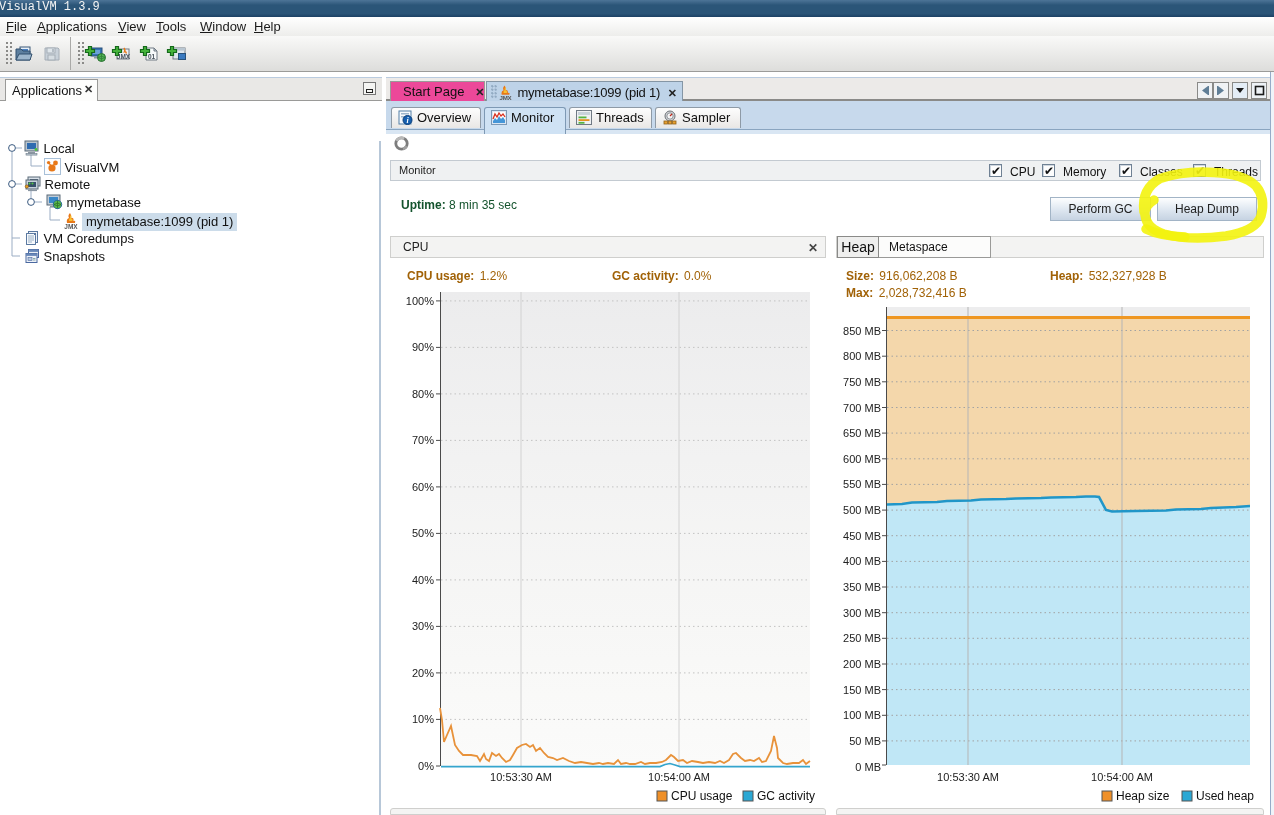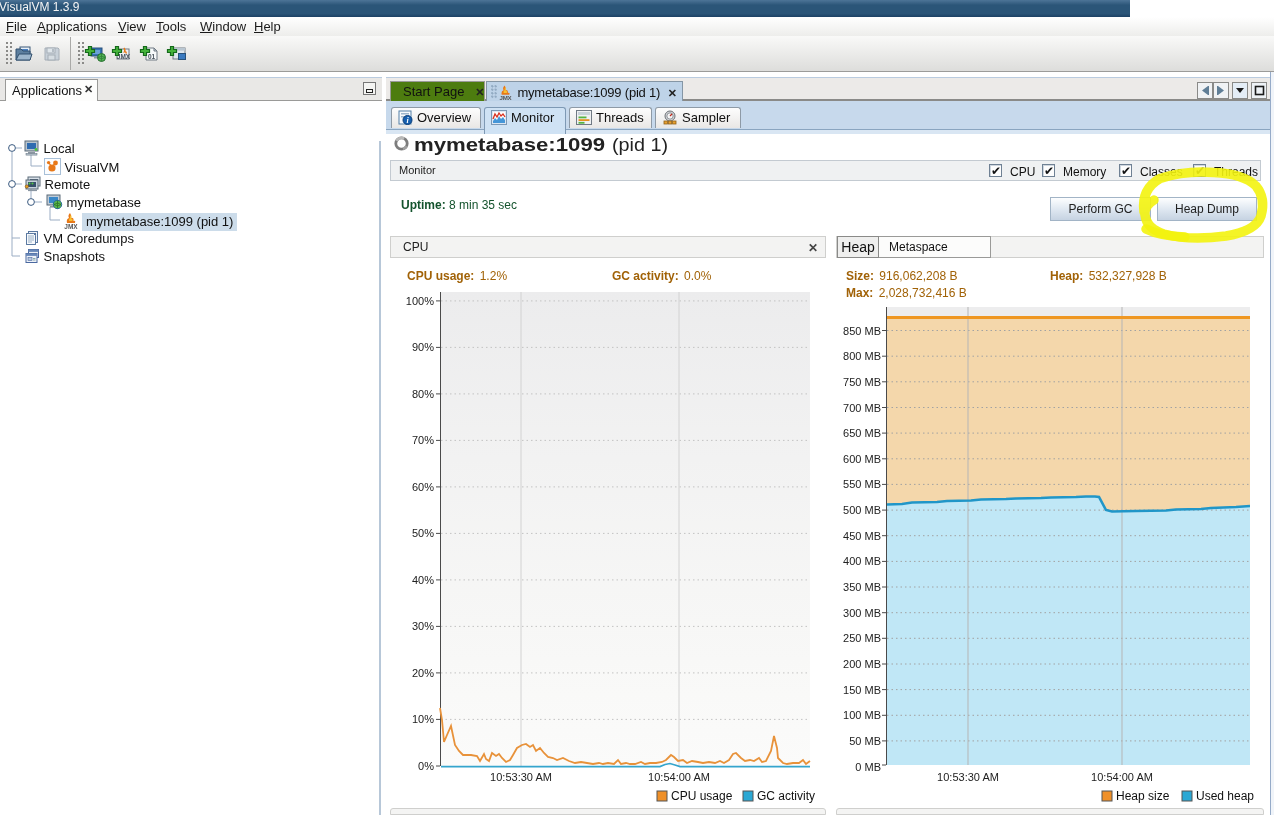--- a/index.html
+++ b/index.html
@@ -1,23 +1,23 @@
 <!DOCTYPE html>
 <html><head>
 <meta charset="utf-8">
 <style>
 * { margin:0; padding:0; box-sizing:border-box; }
 html,body { width:1274px; height:815px; overflow:hidden; background:#fff;
   font-family:"Liberation Sans", sans-serif; }
 .abs { position:absolute; }
 #app { position:relative; width:1274px; height:815px; }
 
-#titlebar { left:0; top:0; width:1130px; height:17px;
+#titlebar { left:0; top:0; width:1274px; height:17px;
   background:linear-gradient(#4d7497,#2b5578 30%,#2b5578 80%,#1d4165);
-  color:#f4f4f4; font-family:Liberation Sans, sans-serif;
+  color:#f4f4f4; font-family:Liberation Mono, monospace;
   font-size:12px; line-height:15px; padding-left:0; text-indent:-1px; }
 
 #menubar { left:0; top:17px; width:1274px; height:19px;
   background:linear-gradient(#ffffff,#ededeb); font-size:13px; color:#1a1a1a; }
 #menubar span { position:absolute; top:2px; }
 #menubar u { text-decoration:underline; }
 
 #toolbar { left:0; top:36px; width:1274px; height:36px;
   background:linear-gradient(#f9f9f8,#dddddb); border-bottom:1px solid #9b9b99; }
 .tsep { position:absolute; top:1px; width:1px; height:33px; background:#aaaaa8; }
@@ -39,21 +39,21 @@
 #tree { left:0; top:29px; width:381px; height:748px; background:#fff;
   border-right:2px solid #b7c7d8; font-size:13px; color:#111;margin-top:40px; }
 .trow { position:absolute; height:18px; line-height:18px; white-space:nowrap; }
 .trow svg { vertical-align:-3px; }
 
 #main { left:386px; top:72px; width:884px; height:743px; background:#fff; }
 
 #tabstrip { left:0; top:5px; width:884px; height:24px; background:#eceae8;
   border-top:1px solid #b9cbdf; border-bottom:2px solid #8a8a88; }
 .tab1 { position:absolute; top:3px; height:21px; font-size:13px; color:#111; white-space:nowrap; overflow:hidden; }
-#tab-start { left:4px; width:95px; background:#4d7c0f; border:1px solid #9a9a98;
+#tab-start { left:4px; width:95px; background:#ec4899; border:1px solid #9a9a98;
   padding:2px 0 0 12px; }
 #tab-app { left:100px; width:197px; background:#bed3e8; border:1px solid #8596a5;
   padding:2px 0 0 4px; letter-spacing:-0.2px; }
 .tabx { font-size:11px; font-weight:bold; color:#222; }
 
 #subtabs { left:0; top:29px; width:884px; height:33px; background:#c7d9ec; }
 .tab2 { position:absolute; top:6px; height:21px; white-space:nowrap; background:linear-gradient(#fdfdfd,#e9e7e5);
   border:1px solid #8e9aa6; border-bottom:none; font-size:13px; color:#111;
   padding:2px 8px 0 6px; border-radius:3px 3px 0 0; }
 .tab2.sel { background:#cfe2f4; border:1px solid #7e99b4; border-bottom:none; height:27px; z-index:2; }
@@ -291,24 +291,20 @@
             <rect x="6.3" y="11" width="3.4" height="3" fill="#e8a030" stroke="#906018" stroke-width="0.8"></rect>
             <rect x="10.6" y="11" width="3.4" height="3" fill="#e8a030" stroke="#906018" stroke-width="0.8"></rect>
           </svg>Sampler</div>
     </div>
     <div id="content" class="abs">
       <svg class="abs" style="left:7px;top:2px" width="17" height="17" viewBox="0 0 17 17">
           <circle cx="8.5" cy="8.5" r="5.7" fill="none" stroke="#7d7d7d" stroke-width="2.8"></circle>
           <path d="M3.4 5.8 A5.7 5.7 0 0 1 11.2 3.6" fill="none" stroke="#b8b8b8" stroke-width="2.8"></path>
           <path d="M13.6 11.2 A5.7 5.7 0 0 1 10 13.9" fill="none" stroke="#a0a0a0" stroke-width="2.8"></path>
         </svg>
-      <div id="apphead" class="abs" style="left:28px;top:2px">
-          <b>mymetabase:1099</b>
-          <i>(pid 1)</i>
-        </div>
       <div id="monbar" class="abs">Monitor
         <div class="chk" style="left:598px"></div><div class="chklab" style="left:619px">CPU</div>
         <div class="chk" style="left:651px"></div><div class="chklab" style="left:672px">Memory</div>
         <div class="chk" style="left:728px"></div><div class="chklab" style="left:749px">Classes</div>
         <div class="chk" style="left:802px"></div><div class="chklab" style="left:823px">Threads</div>
       </div>
       <div id="uptime" class="abs"><b>Uptime:</b> 8 min 35 sec</div>
       <div class="btn" style="left:664px;top:64px;width:101px">Perform GC</div>
       <div class="btn" style="left:771px;top:64px;width:100px">Heap Dump</div>
       <div class="panel" id="cpupanel" style="left:4px;top:103px;width:436px;height:579px">

